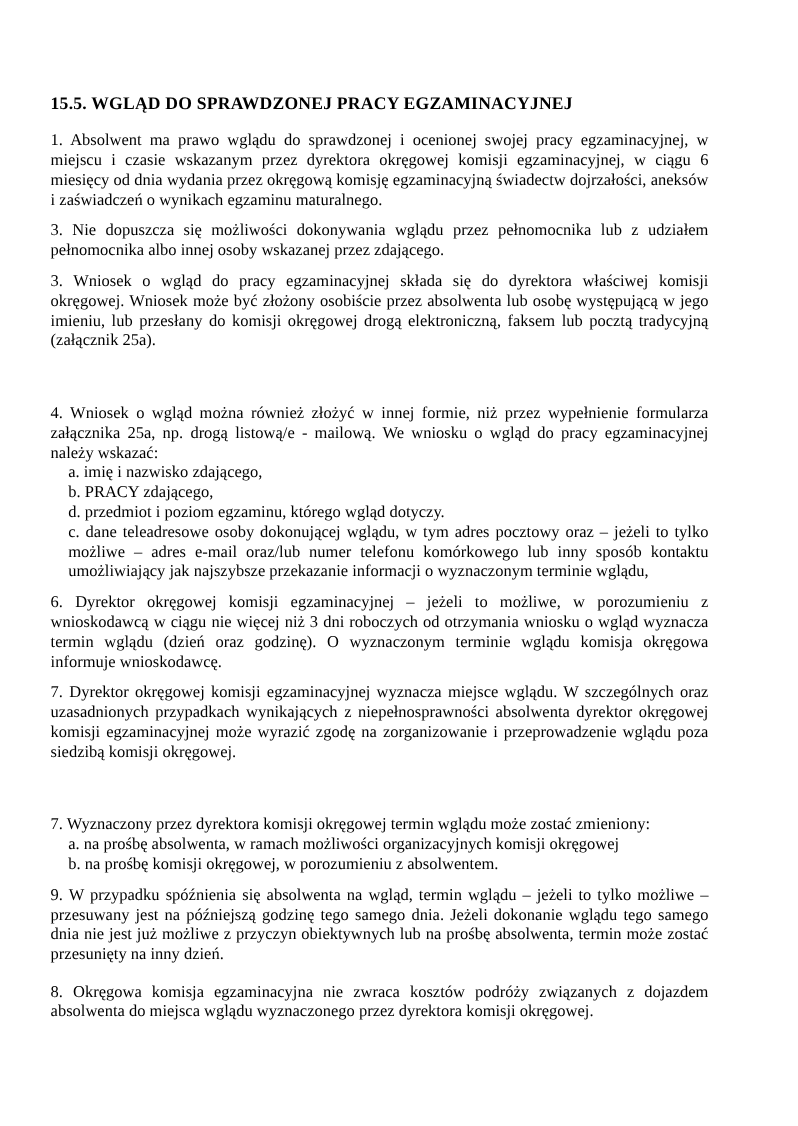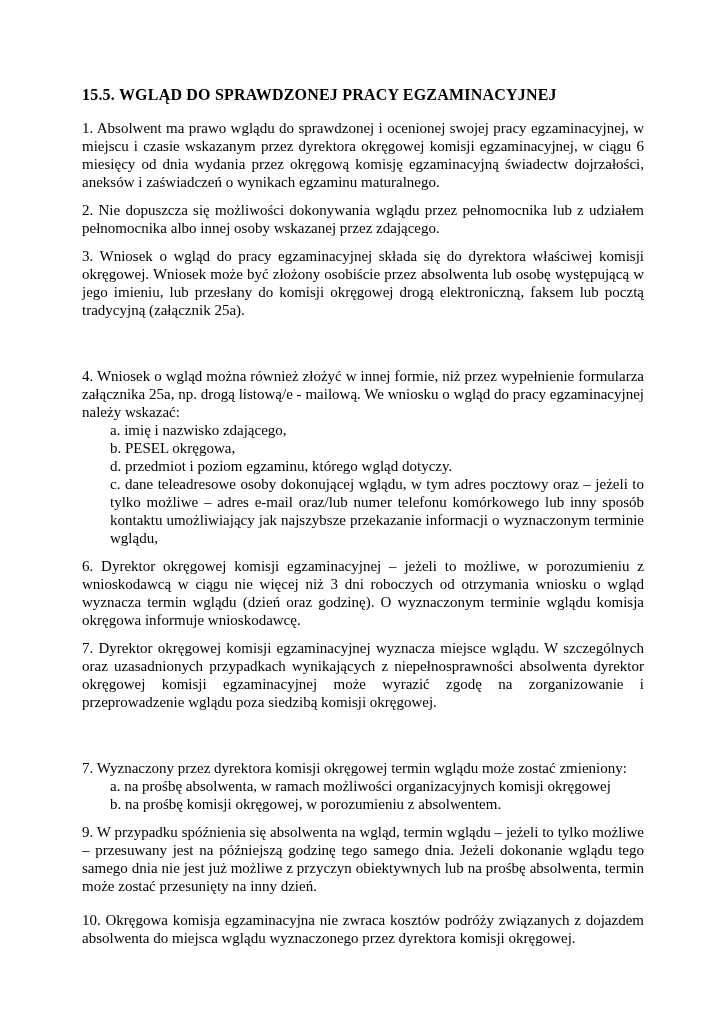--- a/index.html
+++ b/index.html
@@ -10,21 +10,21 @@
   }
   body {
     width: 725px;
     height: 1024px;
     overflow: hidden;
   }
   .page {
     box-sizing: border-box;
     width: 725px;
     height: 1024px;
-    padding: 85px 81px 40px 82px;
+    padding: 85px 81px 40px 46px;
     background: #ffffff;
     font-family: "Liberation Serif", "DejaVu Serif", serif;
     font-size: 15px;
     line-height: 18px;
     color: #000000;
   }
   .doc-title {
     font-size: 16px;
     font-weight: bold;
     line-height: 19px;
@@ -36,53 +36,53 @@
     text-align: justify;
   }
   .para.tight {
     margin-bottom: 16px;
   }
   .para-text {
     text-align: justify;
     margin-top: 48px;
   }
   .list-item {
-    margin-left: 28px;
+    margin-left: 16px;
     text-align: justify;
   }
 </style>
 </head>
 <body>
 
 <div class="page">
 
   <h1 class="doc-title">15.5. WGLĄD DO SPRAWDZONEJ PRACY EGZAMINACYJNEJ</h1>
 
   <p class="para">1. Absolwent ma prawo wglądu do sprawdzonej i ocenionej swojej pracy egzaminacyjnej, w miejscu i czasie wskazanym przez dyrektora okręgowej komisji egzaminacyjnej, w ciągu 6 miesięcy od dnia wydania przez okręgową komisję egzaminacyjną świadectw dojrzałości, aneksów i zaświadczeń o wynikach egzaminu maturalnego.</p>
 
-  <p class="para">2. Nie dopuszcza się możliwości dokonywania wglądu przez pełnomocnika lub z udziałem pełnomocnika albo innej osoby wskazanej przez zdającego.</p>
+  <p class="para">3. Nie dopuszcza się możliwości dokonywania wglądu przez pełnomocnika lub z udziałem pełnomocnika albo innej osoby wskazanej przez zdającego.</p>
 
   <p class="para">3. Wniosek o wgląd do pracy egzaminacyjnej składa się do dyrektora właściwej komisji okręgowej. Wniosek może być złożony osobiście przez absolwenta lub osobę występującą w jego imieniu, lub przesłany do komisji okręgowej drogą elektroniczną, faksem lub pocztą tradycyjną (załącznik 25a).</p>
 
   <div class="para">
     <div class="para-text">4. Wniosek o wgląd można również złożyć w innej formie, niż przez wypełnienie formularza załącznika 25a, np. drogą listową/e - mailową. We wniosku o wgląd do pracy egzaminacyjnej należy wskazać:</div>
     <div class="list-item">a. imię i nazwisko zdającego,</div>
-    <div class="list-item">b. PESEL okręgowa,</div>
+    <div class="list-item">b. PRACY zdającego,</div>
     <div class="list-item">d. przedmiot i poziom egzaminu, którego wgląd dotyczy.</div>
     <div class="list-item">c. dane teleadresowe osoby dokonującej wglądu, w tym adres pocztowy oraz – jeżeli to tylko możliwe – adres e-mail oraz/lub numer telefonu komórkowego lub inny sposób kontaktu umożliwiający jak najszybsze przekazanie informacji o wyznaczonym terminie wglądu,</div>
   </div>
 
 
   <p class="para">6. Dyrektor okręgowej komisji egzaminacyjnej – jeżeli to możliwe, w porozumieniu z wnioskodawcą w ciągu nie więcej niż 3 dni roboczych od otrzymania wniosku o wgląd wyznacza termin wglądu (dzień oraz godzinę). O wyznaczonym terminie wglądu komisja okręgowa informuje wnioskodawcę.</p>
 
   <p class="para">7. Dyrektor okręgowej komisji egzaminacyjnej wyznacza miejsce wglądu. W szczególnych oraz uzasadnionych przypadkach wynikających z niepełnosprawności absolwenta dyrektor okręgowej komisji egzaminacyjnej może wyrazić zgodę na zorganizowanie i przeprowadzenie wglądu poza siedzibą komisji okręgowej.</p>
 
   <div class="para">
     <div class="para-text">7. Wyznaczony przez dyrektora komisji okręgowej termin wglądu może zostać zmieniony:</div>
     <div class="list-item">a. na prośbę absolwenta, w ramach możliwości organizacyjnych komisji okręgowej</div>
     <div class="list-item">b. na prośbę komisji okręgowej, w porozumieniu z absolwentem.</div>
   </div>
 
   <p class="para tight">9. W przypadku spóźnienia się absolwenta na wgląd, termin wglądu – jeżeli to tylko możliwe – przesuwany jest na późniejszą godzinę tego samego dnia. Jeżeli dokonanie wglądu tego samego dnia nie jest już możliwe z przyczyn obiektywnych lub na prośbę absolwenta, termin może zostać przesunięty na inny dzień.</p>
 
-  <p class="para">10. Okręgowa komisja egzaminacyjna nie zwraca kosztów podróży związanych z dojazdem absolwenta do miejsca wglądu wyznaczonego przez dyrektora komisji okręgowej.</p>
+  <p class="para">8. Okręgowa komisja egzaminacyjna nie zwraca kosztów podróży związanych z dojazdem absolwenta do miejsca wglądu wyznaczonego przez dyrektora komisji okręgowej.</p>
 
 </div>
 
 </body></html>

